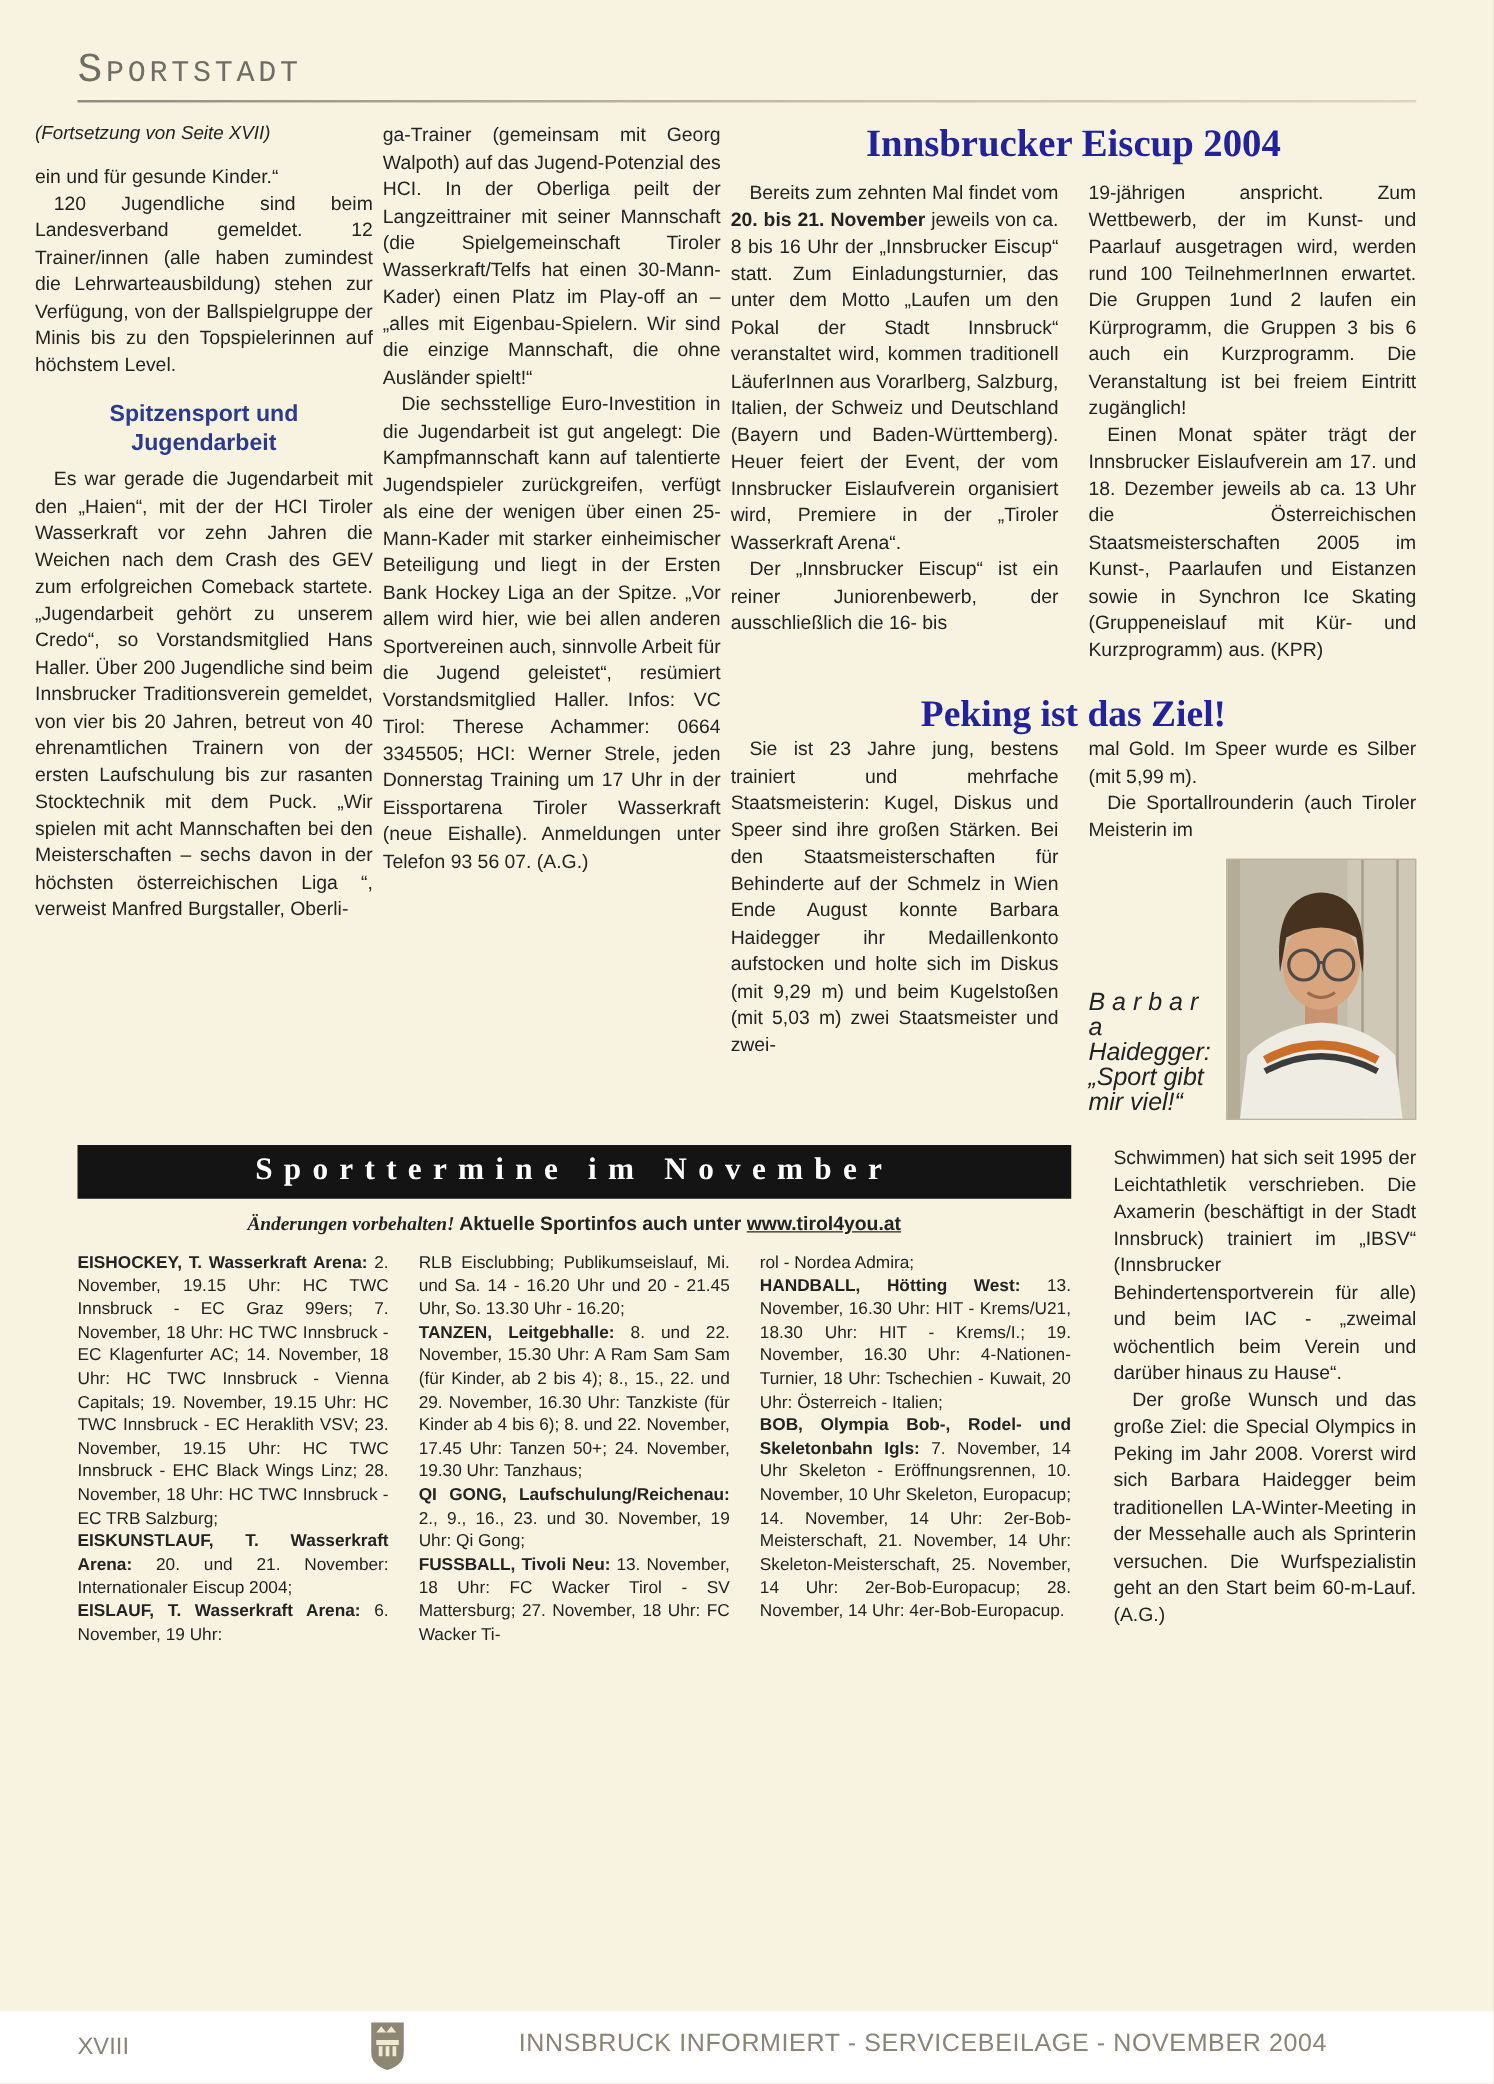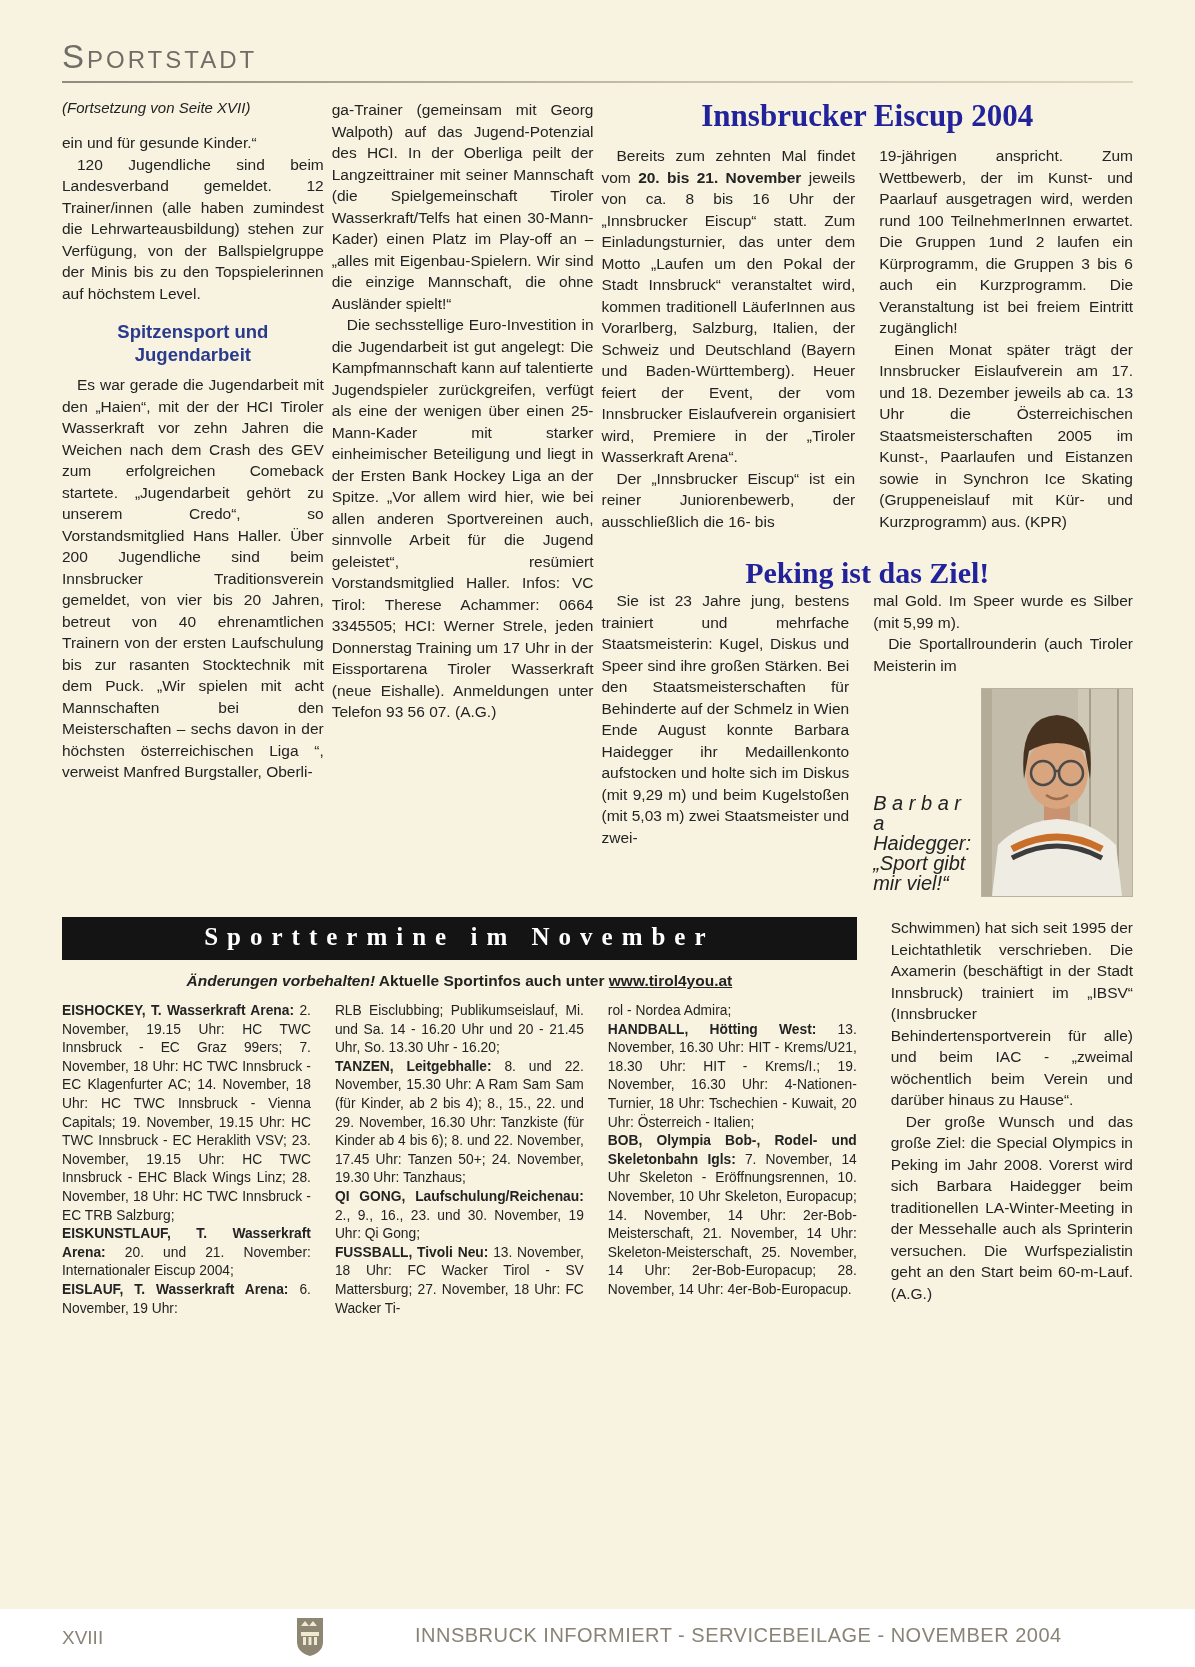--- a/index.html
+++ b/index.html
@@ -8,21 +8,21 @@
     width:1195px; height:1667px;
     margin:0 auto;
     background:#f8f3e0;
     overflow:hidden;
     font-family:"Liberation Sans", sans-serif;
     color:#232323;
   }
   
   .header { padding:38px 62px 0 62px; }
   .masthead {
-    font-family:Liberation Sans, sans-serif;
+    font-family:Liberation Mono, monospace;
     color:#6f6d66; font-size:24px; letter-spacing:3px;
     display:block;
   }
   .masthead::first-letter { font-size:33px; }
   .rule {
     height:2px; margin-top:5px;
     background:linear-gradient(to right,#8f8c80,#c9c2ac 60%,#ddd6bf);
   }
   
   p.body { font-size:15.5px; line-height:21.5px; text-align:justify; margin:0; }
@@ -34,21 +34,21 @@
   }
   .art-title {
     font-family:"Liberation Serif", serif; font-weight:bold;
     color:#22229b; text-align:center;
     font-size:31px; line-height:34px; margin:0 0 12px 0;
   }
   .art-title.peking { font-size:30px; margin:24px 0 0 0; }
   
   .top-grid {
     display:grid; grid-template-columns:repeat(4,1fr);
-    column-gap:8px; padding:16px 62px 0 62px;
+    column-gap:8px; padding:16px 62px 0 28px;
   }
   .right-span { grid-column:3 / 5; }
   .two-col { display:grid; grid-template-columns:1fr 1fr; column-gap:24px; }
   
   .photo-row { display:flex; gap:10px; margin-top:12px; align-items:flex-end; }
   .photo-caption {
     font-style:italic; font-size:20px; line-height:20px;
     white-space:pre-line; padding-bottom:4px; flex:1;
   }
   .photo {
@@ -61,21 +61,21 @@
     column-gap:34px; padding:20px 62px 0 62px;
   }
   .left-block { grid-column:1 / 4; }
   .banner {
     background:#141414; color:#ffffff;
     font-family:"Liberation Serif", serif; font-weight:bold;
     font-size:25px; letter-spacing:9px; text-align:center;
     padding:6px 0 9px 0;
   }
   .termine-note { text-align:center; font-size:15.5px; font-weight:bold; margin:12px 0 12px 0; }
-  .termine-note .em { font-style:italic; }
+  .termine-note .em { font-style:italic;font-family:Liberation Serif, serif; }
   .termine-note .lnk { text-decoration:underline; color:#232323; cursor:pointer; }
   .listings { display:grid; grid-template-columns:1fr 1fr 1fr; column-gap:24px; }
   p.ls { font-size:13.8px; line-height:18.6px; text-align:justify; margin:0; }
   p.ls b { font-weight:bold; }
   
   .footer {
     position:absolute; left:0; bottom:0; width:100%; height:58px;
     background:#ffffff; color:#8a8477;
   }
   .footer .pn { position:absolute; left:62px; top:18px; font-size:19px; }

